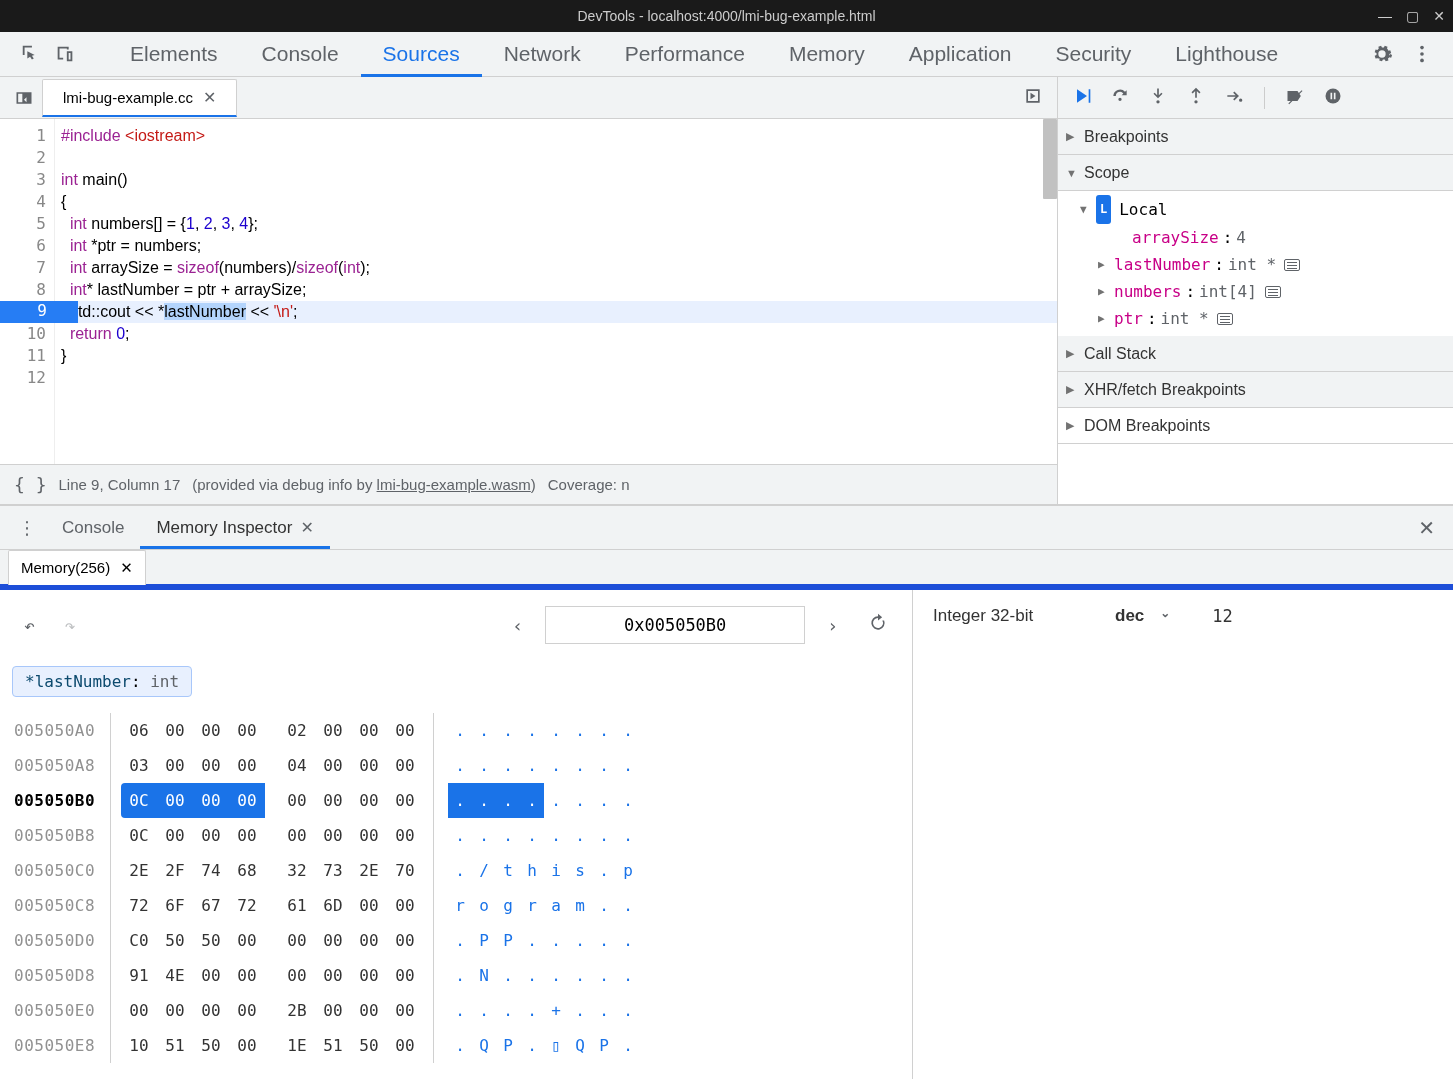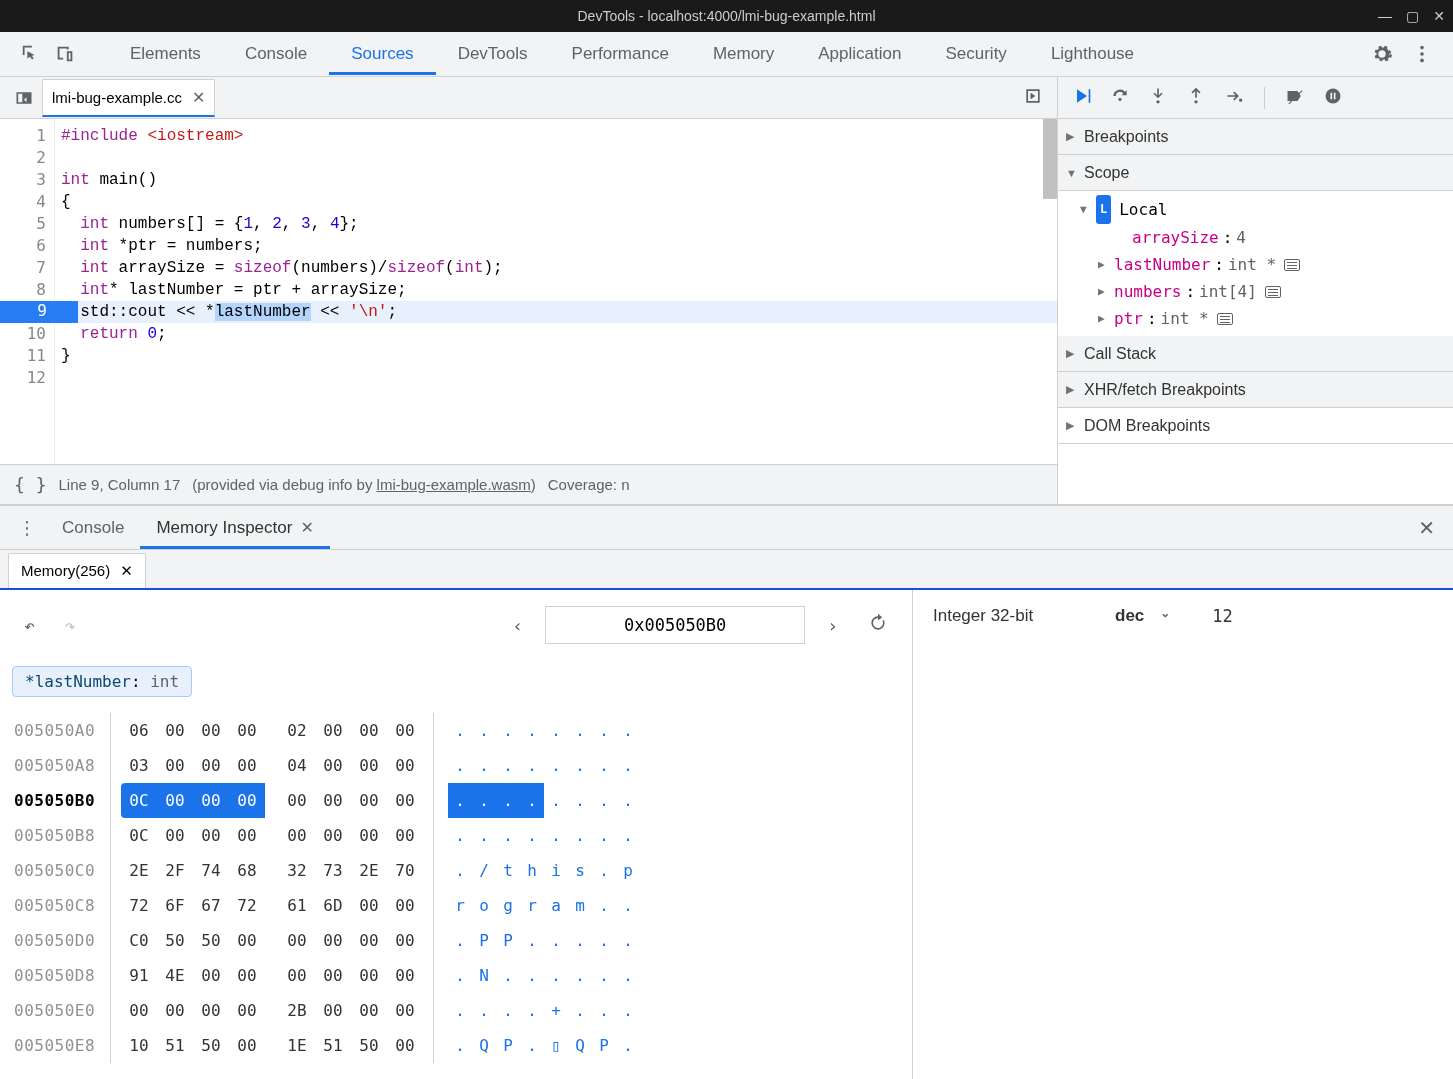--- a/index.html
+++ b/index.html
@@ -4,36 +4,36 @@
 <style>
 * { margin: 0; padding: 0; box-sizing: border-box; }
 body { font-family: "Segoe UI", Arial, sans-serif; font-size: 14px; background: #000; overflow: hidden; }
 .window { width: 1453px; height: 1079px; background: #fff; margin: 0 auto; display: flex; flex-direction: column; }
 .titlebar { height: 32px; background: #1a1a1a; color: #ccc; display: flex; align-items: center; justify-content: center; position: relative; font-size: 14px; }
 .titlebar .controls { position: absolute; right: 8px; display: flex; gap: 14px; align-items: center; }
 .titlebar .controls span { color: #ccc; font-size: 14px; cursor: pointer; }
 .toolbar { height: 45px; background: #f1f3f4; border-bottom: 1px solid #d0d0d0; display: flex; align-items: center; padding: 0 8px; }
 .toolbar .left-icons { display: flex; gap: 12px; padding: 0 12px; }
 .toolbar .tabs { display: flex; gap: 0; margin-left: 20px; flex: 1; }
-.toolbar .tab { padding: 10px 22px; color: #5f6368; font-size: 17px; cursor: pointer; position: relative; }
+.toolbar .tab { padding: 10px 22px; color: #5f6368; font-size: 21px; cursor: pointer; position: relative; }
 .toolbar .tab.active { color: #1a73e8; }
 .toolbar .tab.active::after { content: ""; position: absolute; bottom: -1px; left: 0; right: 0; height: 3px; background: #1a73e8; }
 .toolbar .right-icons { display: flex; gap: 18px; padding: 0 12px; align-items: center; }
 .icon-svg { width: 20px; height: 20px; fill: #5f6368; }
 .icon-svg-lg { width: 22px; height: 22px; fill: #5f6368; }
 .main { display: flex; flex: 1; min-height: 0; border-bottom: 1px solid #d0d0d0; }
 .sources-panel { flex: 1; display: flex; flex-direction: column; border-right: 1px solid #d0d0d0; min-width: 0; }
 .file-tabs { height: 42px; background: #f1f3f4; border-bottom: 1px solid #d0d0d0; display: flex; align-items: center; padding: 0 6px; }
-.file-tab { background: #fff; border: 1px solid #d0d0d0; border-bottom: none; padding: 8px 9px; font-size: 15px; display: flex; align-items: center; gap: 10px; position: relative; border-radius: 2px 2px 0 0; justify-content: space-between; }
+.file-tab { background: #fff; border: 1px solid #d0d0d0; border-bottom: none; padding: 8px 20px; font-size: 15px; display: flex; align-items: center; gap: 10px; position: relative; border-radius: 2px 2px 0 0; justify-content: space-between; }
 .file-tab.active { border-bottom: 2px solid #1a73e8; }
 .file-tab .close { color: #5f6368; font-size: 16px; cursor: pointer; }
 .file-tabs .play-end { margin-left: auto; padding: 0 8px; }
 .code-area { flex: 1; overflow: auto; position: relative; display: flex; }
 .gutter { width: 55px; background: #fff; text-align: right; padding: 6px 8px 6px 0; color: #888; font-family: monospace; font-size: 16px; line-height: 22px; border-right: 1px solid #eee; }
-.code { flex: 1; padding: 6px 0 6px 6px; font-family: Liberation Mono, monospace; font-size: 16px; line-height: 22px; white-space: pre; position: relative; }
+.code { flex: 1; padding: 6px 0 6px 6px; font-family: Liberation Sans, sans-serif; font-size: 16px; line-height: 22px; white-space: pre; position: relative; }
 .code .line { height: 22px; }
 .code .kw { color: #9b2393; }
 .code .inc { color: #c41a16; }
 .code .num { color: #1c00cf; }
 .code .char { color: #c41a16; }
 .line-hl { background: #e8f0fe; position: absolute; left: 0; right: 0; height: 22px; z-index: 0; }
 .exec-marker { position: absolute; left: 0; width: 78px; height: 22px; background: #267df4; z-index: 1; }
 .exec-marker::after { content: ""; position: absolute; right: -10px; top: 0; border: 11px solid transparent; border-left: 10px solid #267df4; }
 .exec-num { position: absolute; color: #fff; font-family: monospace; font-size: 16px; left: 0; width: 55px; text-align: right; padding-right: 8px; z-index: 2; }
 .code .selword { background: #b3d4fc; }
@@ -58,21 +58,21 @@
 .mem-icon { display: inline-block; width: 16px; height: 12px; border: 1px solid #5f6368; border-radius: 2px; margin-left: 4px; position: relative; }
 .mem-icon::before { content: ""; position: absolute; top: 2px; left: 2px; right: 2px; height: 1px; background: #5f6368; box-shadow: 0 3px 0 #5f6368, 0 6px 0 #5f6368; }
 .drawer { display: flex; flex-direction: column; border-top: 1px solid #d0d0d0; }
 .drawer-tabs { height: 44px; background: #f1f3f4; border-bottom: 1px solid #d0d0d0; display: flex; align-items: center; padding: 0 8px; }
 .drawer-tabs .more { padding: 0 10px; color: #5f6368; font-size: 18px; }
 .drawer-tab { padding: 10px 16px; color: #5f6368; font-size: 17px; position: relative; }
 .drawer-tab.active { color: #333; }
 .drawer-tab.active::after { content: ""; position: absolute; bottom: -1px; left: 0; right: 0; height: 3px; background: #1a73e8; }
 .drawer-tab .close { margin-left: 8px; color: #5f6368; font-size: 16px; }
 .drawer-close { margin-left: auto; padding: 0 10px; color: #5f6368; font-size: 20px; cursor: pointer; }
-.mem-tabs { height: 40px; background: #f1f3f4; border-bottom: 2px solid #1d4ed8; display: flex; align-items: flex-end; padding: 0 8px; }
+.mem-tabs { height: 40px; background: #f1f3f4; border-bottom: 6px solid #1d4ed8; display: flex; align-items: flex-start; padding: 0 8px; }
 .mem-tab { background: #fff; border: 1px solid #d0d0d0; border-bottom: none; padding: 8px 12px; font-size: 15px; display: flex; gap: 10px; border-radius: 2px 2px 0 0; }
 .mem-body { display: flex; flex: 1; min-height: 0; }
 .hex-panel { flex: 1; padding: 16px 10px; border-right: 1px solid #d0d0d0; font-family: monospace; font-size: 16px; overflow: hidden; }
 .hex-nav { display: flex; align-items: center; gap: 14px; margin-bottom: 14px; padding: 0 6px; }
 .hex-nav .addr-input { border: 1px solid #d0d0d0; padding: 8px 30px; font-family: monospace; font-size: 17px; width: 260px; text-align: center; }
 .hex-nav .navbtn { color: #5f6368; font-size: 18px; cursor: pointer; padding: 4px 8px; }
 .hex-nav .refresh { margin-left: auto; }
 .pill { display: inline-flex; background: #e8f0fe; border: 1px solid #a8c7fa; border-radius: 4px; padding: 5px 12px; font-family: monospace; font-size: 16px; margin: 8px 0 16px 2px; }
 .pill .pn { color: #0c4a6e; }
 .pill .pt { color: #5f6368; }
@@ -116,21 +116,21 @@
           <path d="M3 3h10v2H5v8H3V3zm5 6l8 4-3 1 2 3-2 1-2-3-3 2V9z"></path>
         </svg>
       <svg class="icon-svg-lg" viewBox="0 0 24 24">
           <path d="M4 4h12v3h-2V6H6v10h4v2H4V4zm10 5h6v11h-6V9zm2 2v7h2v-7h-2z"></path>
         </svg>
     </div>
     <div class="tabs">
       <div class="tab">Elements</div>
       <div class="tab">Console</div>
       <div class="tab active">Sources</div>
-      <div class="tab">DevTools</div>
+      <div class="tab">Network</div>
       <div class="tab">Performance</div>
       <div class="tab">Memory</div>
       <div class="tab">Application</div>
       <div class="tab">Security</div>
       <div class="tab">Lighthouse</div>
     </div>
     <div class="right-icons">
       <svg class="icon-svg-lg" viewBox="0 0 24 24">
           <path d="M12 8a4 4 0 100 8 4 4 0 000-8zm9 4l2 1-1 3-2-.5a8 8 0 01-1.5 1.5l.5 2-3 1-1-2h-2l-1 2-3-1 .5-2A8 8 0 017 16.5L5 17l-1-3 2-1v-2l-2-1 1-3 2 .5A8 8 0 018.5 6L8 4l3-1 1 2h2l1-2 3 1-.5 2A8 8 0 0119 8.5l2-.5 1 3-2 1v2z"></path>
         </svg>

